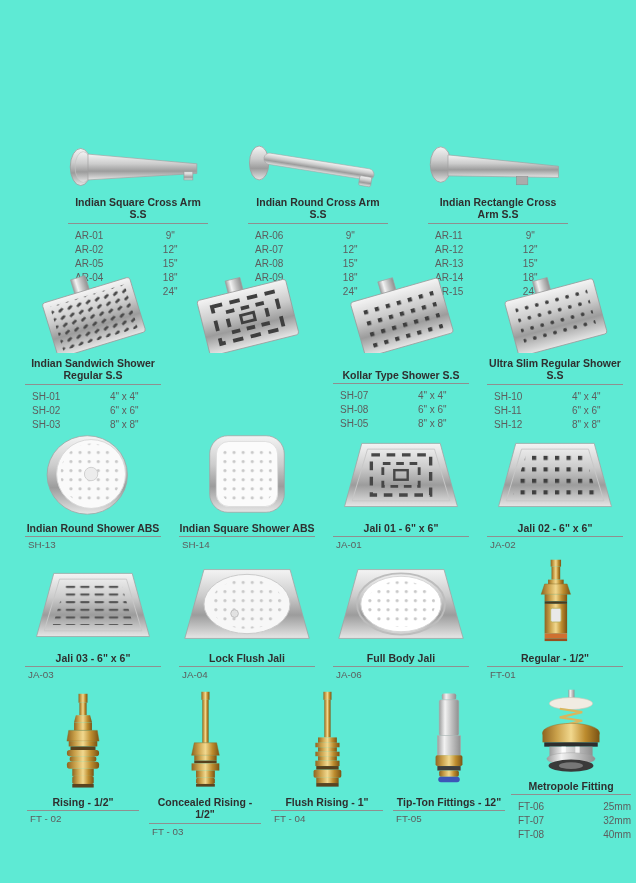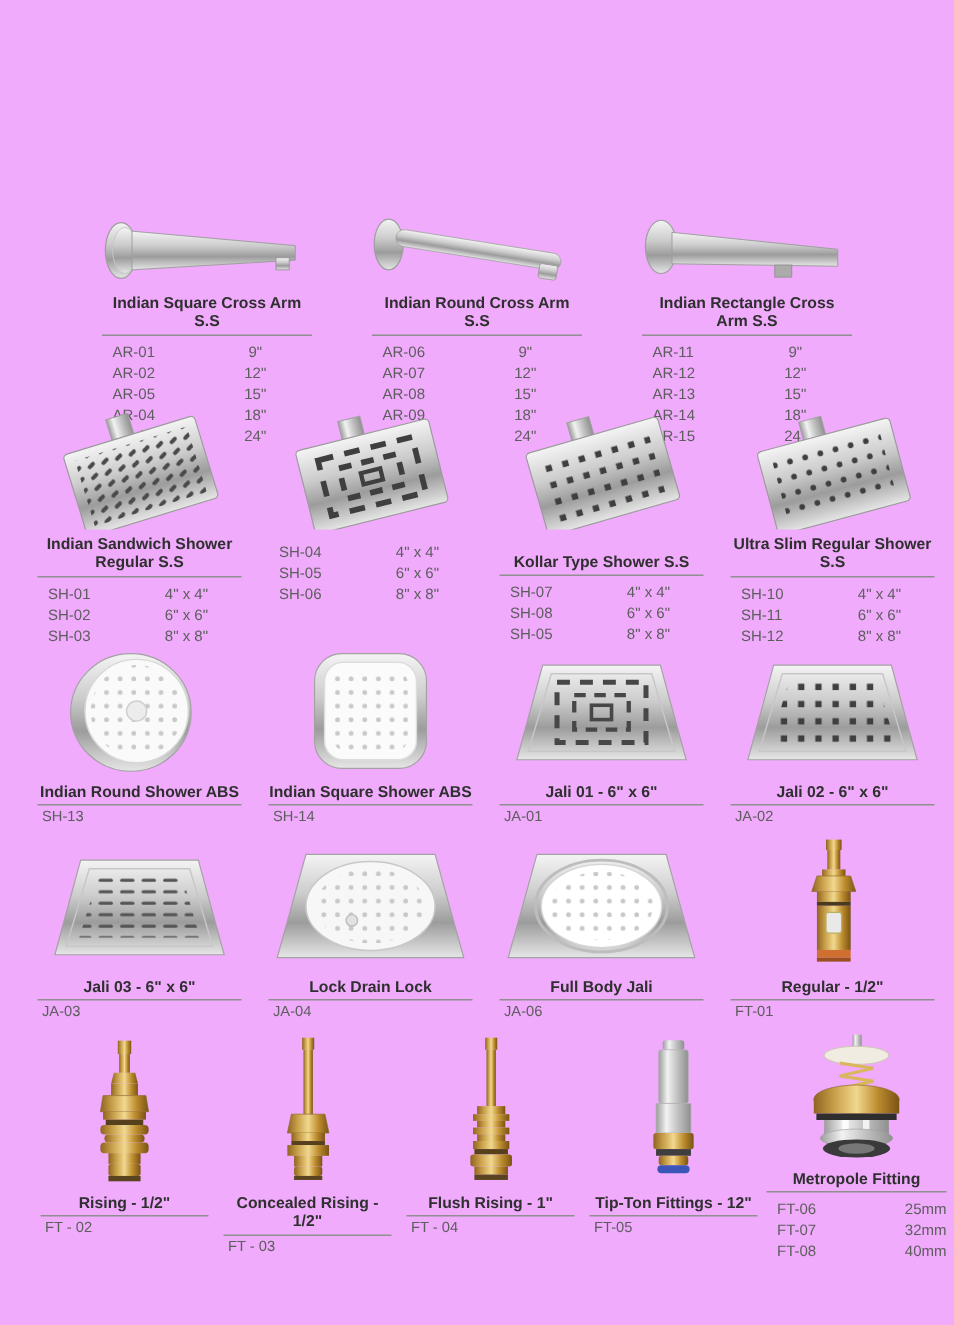--- a/index.html
+++ b/index.html
@@ -1,17 +1,17 @@
 <!DOCTYPE html>
 <html><head>
 <meta charset="utf-8">
 <style>
   html,body{margin:0;padding:0;background:#fff;}
   body{font-family:"Liberation Sans",sans-serif;color:#3a3a3a;}
-  .page{position:relative;width:636px;height:883px;background:#f0abfc;overflow:hidden;}
+  .page{position:relative;width:636px;height:883px;background:#5eead4;overflow:hidden;}
   .prow{position:absolute;display:flex;}
   .r1{top:140px;left:48px;}
   .r2{top:283px;left:16px;}
   .r3{top:428px;left:16px;}
   .r4{top:556px;left:16px;}
   .r5{top:688px;left:22px;}
   .cell{display:flex;flex-direction:column;align-items:center;}
   .w180{width:180px;}
   .w154{width:154px;}
   .w122{width:122px;}
@@ -247,36 +247,20 @@
           <g transform="rotate(-14 75 45)">
             <rect x="62" y="2" width="16" height="16" fill="url(#gchh)" stroke="#a0a0a0" stroke-width="0.7"></rect>
             <rect x="28" y="15" width="96" height="60" rx="3" fill="url(#gch)" stroke="#9a9a9a" stroke-width="0.8"></rect>
             <rect x="42" y="25" width="68" height="40" fill="none" stroke="#3f3f3f" stroke-width="4" stroke-dasharray="11 8"></rect>
             <rect x="55" y="34" width="42" height="22" fill="none" stroke="#3f3f3f" stroke-width="4" stroke-dasharray="9 7"></rect>
             <rect x="69" y="41" width="14" height="8" fill="none" stroke="#3f3f3f" stroke-width="3"></rect>
           </g>
         </svg>
       </div>
       <div class="inner w136">
-        <table class="ptable">
-          <tbody>
-              <tr>
-                <td class="code">SH-04</td>
-                <td class="size">4" x 4"</td>
-              </tr>
-          <tr>
-                <td class="code">SH-05</td>
-                <td class="size">6" x 6"</td>
-              </tr>
-          <tr>
-                <td class="code">SH-06</td>
-                <td class="size">8" x 8"</td>
-              </tr>
-        </tbody>
-          </table>
       </div>
     </div>
 
     <div class="cell w154">
       <div class="imgbox ib70">
         <svg width="146" height="78" viewBox="0 0 150 82">
           <g transform="rotate(-16 75 45)">
             <rect x="62" y="2" width="16" height="16" fill="url(#gchh)" stroke="#a0a0a0" stroke-width="0.7"></rect>
             <rect x="28" y="15" width="96" height="60" rx="3" fill="url(#gch)" stroke="#9a9a9a" stroke-width="0.8"></rect>
             <rect x="37" y="22" width="78" height="46" fill="url(#psq)"></rect>
@@ -432,21 +416,21 @@
       <div class="imgbox ib92">
         <svg width="146" height="88" viewBox="0 0 150 92">
           <polygon points="30,10 120,10 140,82 10,82" fill="url(#gch)" stroke="#a2a2a2" stroke-width="0.8"></polygon>
           <ellipse cx="75" cy="46" rx="45" ry="31" fill="#f7f7f7" stroke="#c8c8c8"></ellipse>
           <ellipse cx="75" cy="46" rx="38" ry="26" fill="url(#pdotg)"></ellipse>
           <circle cx="62" cy="56" r="4" fill="#e2e2e2" stroke="#bdbdbd"></circle>
         </svg>
       </div>
       <div class="inner w136">
         <div class="ptitle">
-            <span>Lock Drain Lock</span>
+            <span>Lock Flush Jali</span>
           </div>
         <div class="pcode">JA-04</div>
       </div>
     </div>
 
     <div class="cell w154">
       <div class="imgbox ib92">
         <svg width="146" height="88" viewBox="0 0 150 92">
           <polygon points="30,10 120,10 140,82 10,82" fill="url(#gch)" stroke="#a2a2a2" stroke-width="0.8"></polygon>
           <ellipse cx="75" cy="46" rx="46" ry="32" fill="none" stroke="#bdbdbd" stroke-width="2"></ellipse>

